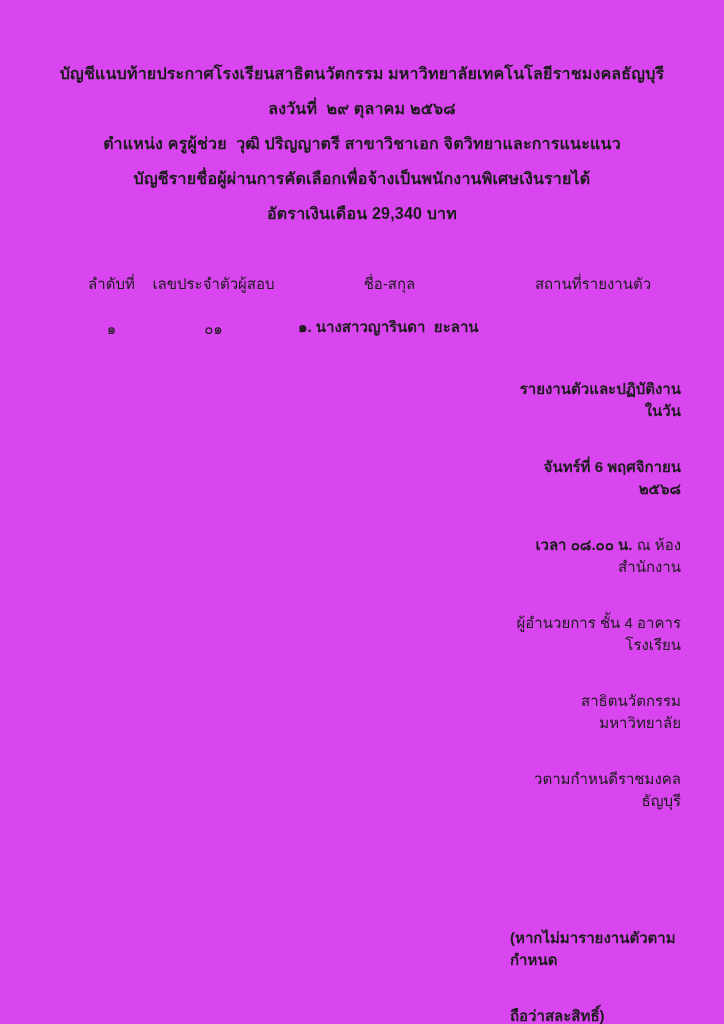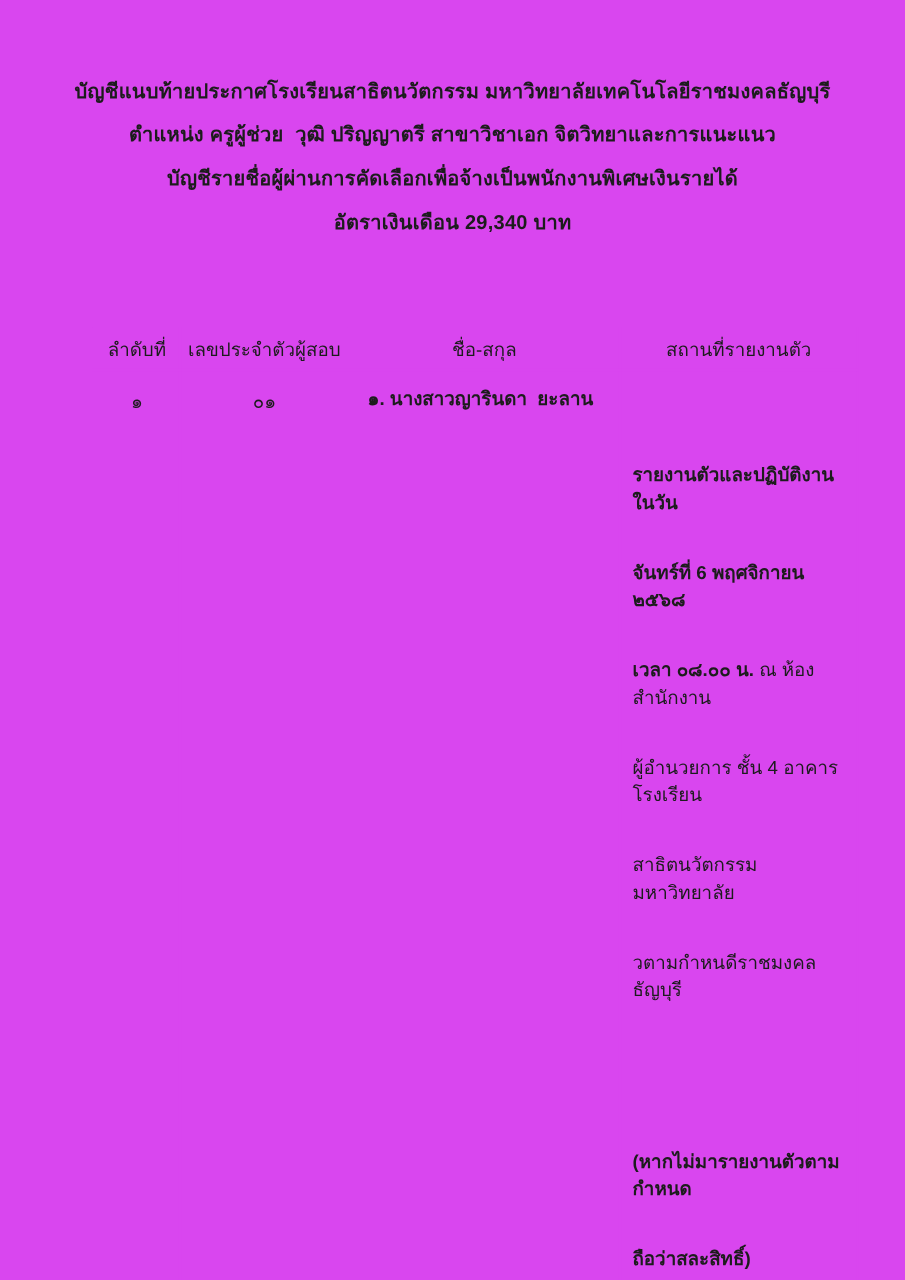--- a/index.html
+++ b/index.html
@@ -38,21 +38,21 @@
     left: 74px;
     top: 262px;
     width: 611px;
     border-collapse: collapse;
     table-layout: fixed;
     font-family: "Liberation Sans", sans-serif;
     color: #1c1c1c;
   }
   table.roster th,
   table.roster td {
-    border: 2px solid #d946ef;
+    border: 6px solid #d946ef;
     white-space: pre-wrap;
   }
   table.roster th {
     height: 27px;
     font-size: 15px;
     font-weight: normal;
     text-align: center;
     vertical-align: middle;
     padding: 2px 2px;
   }
@@ -71,29 +71,30 @@
     font-size: 15.5px;
   }
   td.c-report {
     padding: 5px 4px 0 9px;
   }
   .ln {
     line-height: 22px;
     white-space: pre-wrap;
   }
   .b { font-weight: bold; }
-  .rpt { margin-bottom: 13px; }
+  .rpt { margin-bottom: 13px; text-align: right; }
 </style>
 </head>
 <body>
 
 <div class="page">
 
   <div class="titles">
     <div class="title-line">บัญชีแนบท้ายประกาศโรงเรียนสาธิตนวัตกรรม มหาวิทยาลัยเทคโนโลยีราชมงคลธัญบุรี</div>
+    <div class="title-line">ลงวันที่  ๒๙ ตุลาคม ๒๕๖๘</div>
     <div class="title-line">ตำแหน่ง ครูผู้ช่วย  วุฒิ ปริญญาตรี สาขาวิชาเอก จิตวิทยาและการแนะแนว</div>
     <div class="title-line">บัญชีรายชื่อผู้ผ่านการคัดเลือกเพื่อจ้างเป็นพนักงานพิเศษเงินรายได้</div>
     <div class="title-line">อัตราเงินเดือน 29,340 บาท</div>
   </div>
 
   <table class="roster">
     <colgroup>
       <col style="width:69px">
       <col style="width:135px">
       <col style="width:217px">

